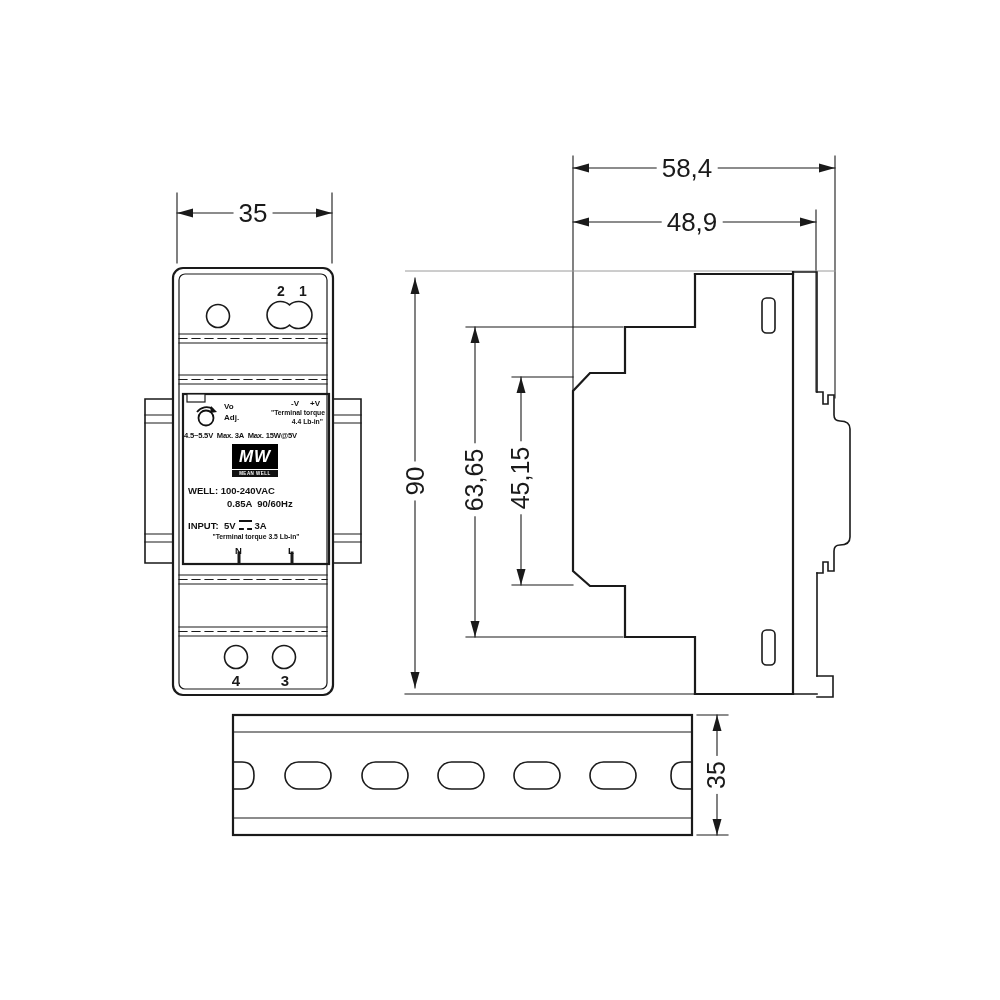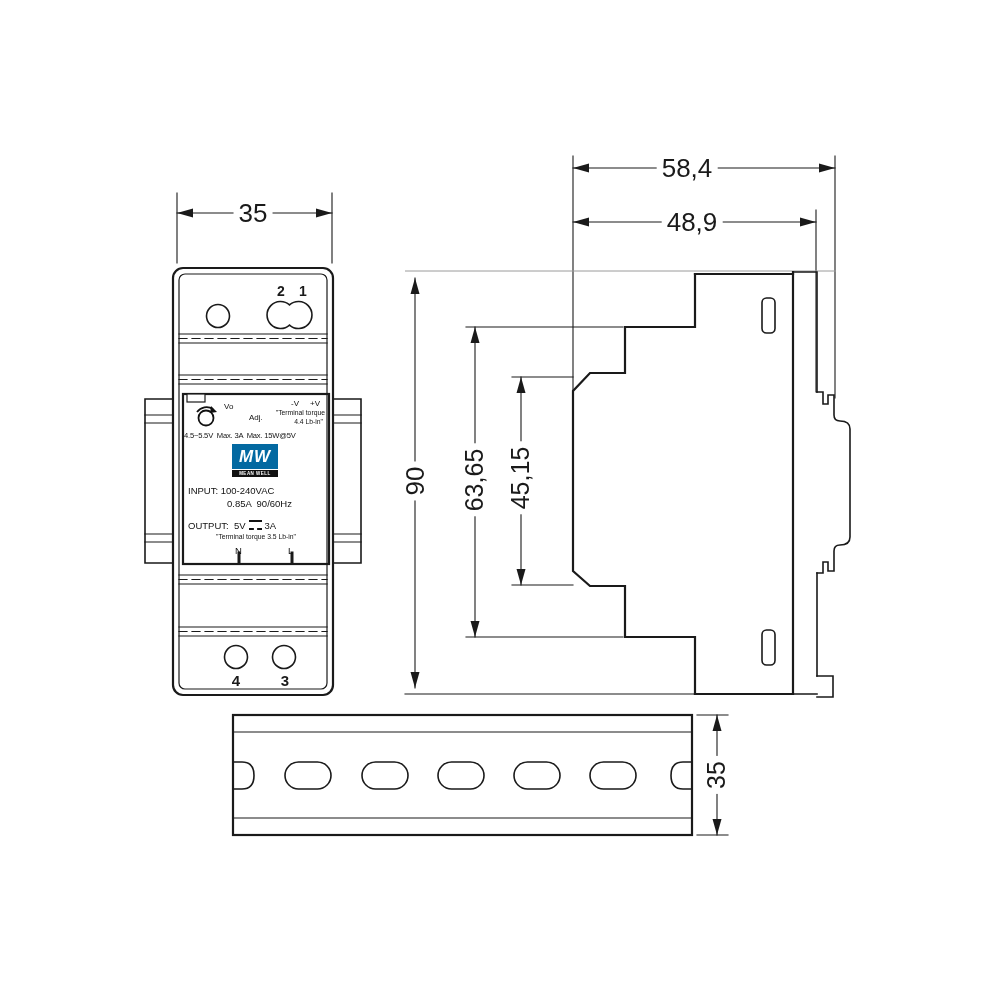--- a/index.html
+++ b/index.html
@@ -14,22 +14,22 @@
   .dash{stroke-width:1.2;stroke-dasharray:8 5;}
   .fw{fill:#fff;}
   .arrow{fill:#1a1a1a;stroke:none;}
   .gray{stroke:#9a9a9a;stroke-width:1;fill:none;}
   .t{position:absolute;color:#1a1a1a;line-height:1;white-space:pre;}
   .c{transform:translate(-50%,-50%);text-align:right;}
   .rot{transform:translate(-50%,-50%) rotate(-90deg);}
   .dimtxt{font-size:26px;background:#fff;padding:0 5px;}
   .tn{font-size:14px;font-weight:600;transform:translate(-50%,-50%);}
   .lblbox{position:absolute;left:184px;top:395px;width:144px;height:169px;}
-  .lbl{position:absolute;color:#111;font-weight:normal;line-height:1;white-space:pre;}
-  .mwbox{height:25px;background:#0369a1;color:#fff;display:flex;align-items:center;justify-content:center;
+  .lbl{position:absolute;color:#111;font-weight:bold;line-height:1;white-space:pre;}
+  .mwbox{height:25px;background:#000000;color:#fff;display:flex;align-items:center;justify-content:center;
          font-style:italic;font-weight:bold;font-size:17px;letter-spacing:1px;}
   .mwstrip{height:7px;background:#111;color:#fff;font-size:4.5px;display:flex;align-items:center;
            justify-content:center;letter-spacing:.5px;margin-top:1px;font-weight:bold;}
   .dc{display:inline-block;width:13px;height:6px;border-top:2px solid #111;
       border-bottom:2px dashed #111;vertical-align:middle;margin:0 3px 3px 3px;}
 </style>
 </head>
 <body>
 
 <div class="canvas">
@@ -146,33 +146,33 @@
   <span class="t tn" style="left:236px;top:680px;font-size:15px;">4</span>
   <span class="t tn" style="left:285px;top:680px;font-size:15px;">3</span>
 
   <div class="lblbox">
     <svg width="30" height="28" style="position:absolute;left:8px;top:6px;">
       <circle cx="14" cy="17" r="7.5" fill="none" stroke="#111" stroke-width="1.8"></circle>
       <path d="M5,11 A12,12 0 0 1 21,8" fill="none" stroke="#111" stroke-width="1.8"></path>
       <polygon points="25,11 19,5 18,12" fill="#111"></polygon>
     </svg>
     <span class="lbl" style="left:40px;top:8px;font-size:8px;">Vo</span>
-    <span class="lbl" style="left:40px;top:19px;font-size:8px;margin-left:25px;">Adj.</span>
+    <span class="lbl" style="left:40px;top:19px;font-size:8px;">Adj.</span>
     <span class="lbl" style="left:107px;top:5px;font-size:8px;">-V</span>
     <span class="lbl" style="left:126px;top:5px;font-size:8px;">+V</span>
     <span class="lbl" style="right:3px;top:15px;font-size:6.8px;">"Terminal torque</span>
     <span class="lbl" style="right:5px;top:24px;font-size:6.8px;">4.4 Lb-in"</span>
     <span class="lbl" style="left:0;width:100%;top:37px;font-size:7.6px;letter-spacing:-0.2px;">4.5~5.5V  Max. 3A  Max. 15W@5V</span>
 
     <div style="position:absolute;left:48px;top:49px;width:46px;">
       <div class="mwbox">MW</div>
       <div class="mwstrip">MEAN WELL</div>
     </div>
 
-    <span class="lbl" style="left:4px;top:91px;font-size:9.5px;">INPUT: 100-240VAC</span>
+    <span class="lbl" style="left:4px;top:91px;font-size:9.5px;">WELL: 100-240VAC</span>
     <span class="lbl" style="left:43px;top:104px;font-size:9.5px;">0.85A  90/60Hz</span>
-    <span class="lbl" style="left:4px;top:125px;font-size:9.5px;"><span>OUTPUT:  5V</span><span class="dc"></span><span>3A</span></span>
+    <span class="lbl" style="left:4px;top:125px;font-size:9.5px;"><span>INPUT:  5V</span><span class="dc"></span><span>3A</span></span>
     <span class="lbl" style="left:0;width:100%;text-align:center;top:139px;font-size:6.8px;">"Terminal torque 3.5 Lb-in"</span>
     <span class="lbl" style="left:51px;top:151px;font-size:9.5px;">N</span>
     <span class="lbl" style="left:104px;top:151px;font-size:9.5px;">L</span>
   </div>
 
 </div>
 
 </body></html>

